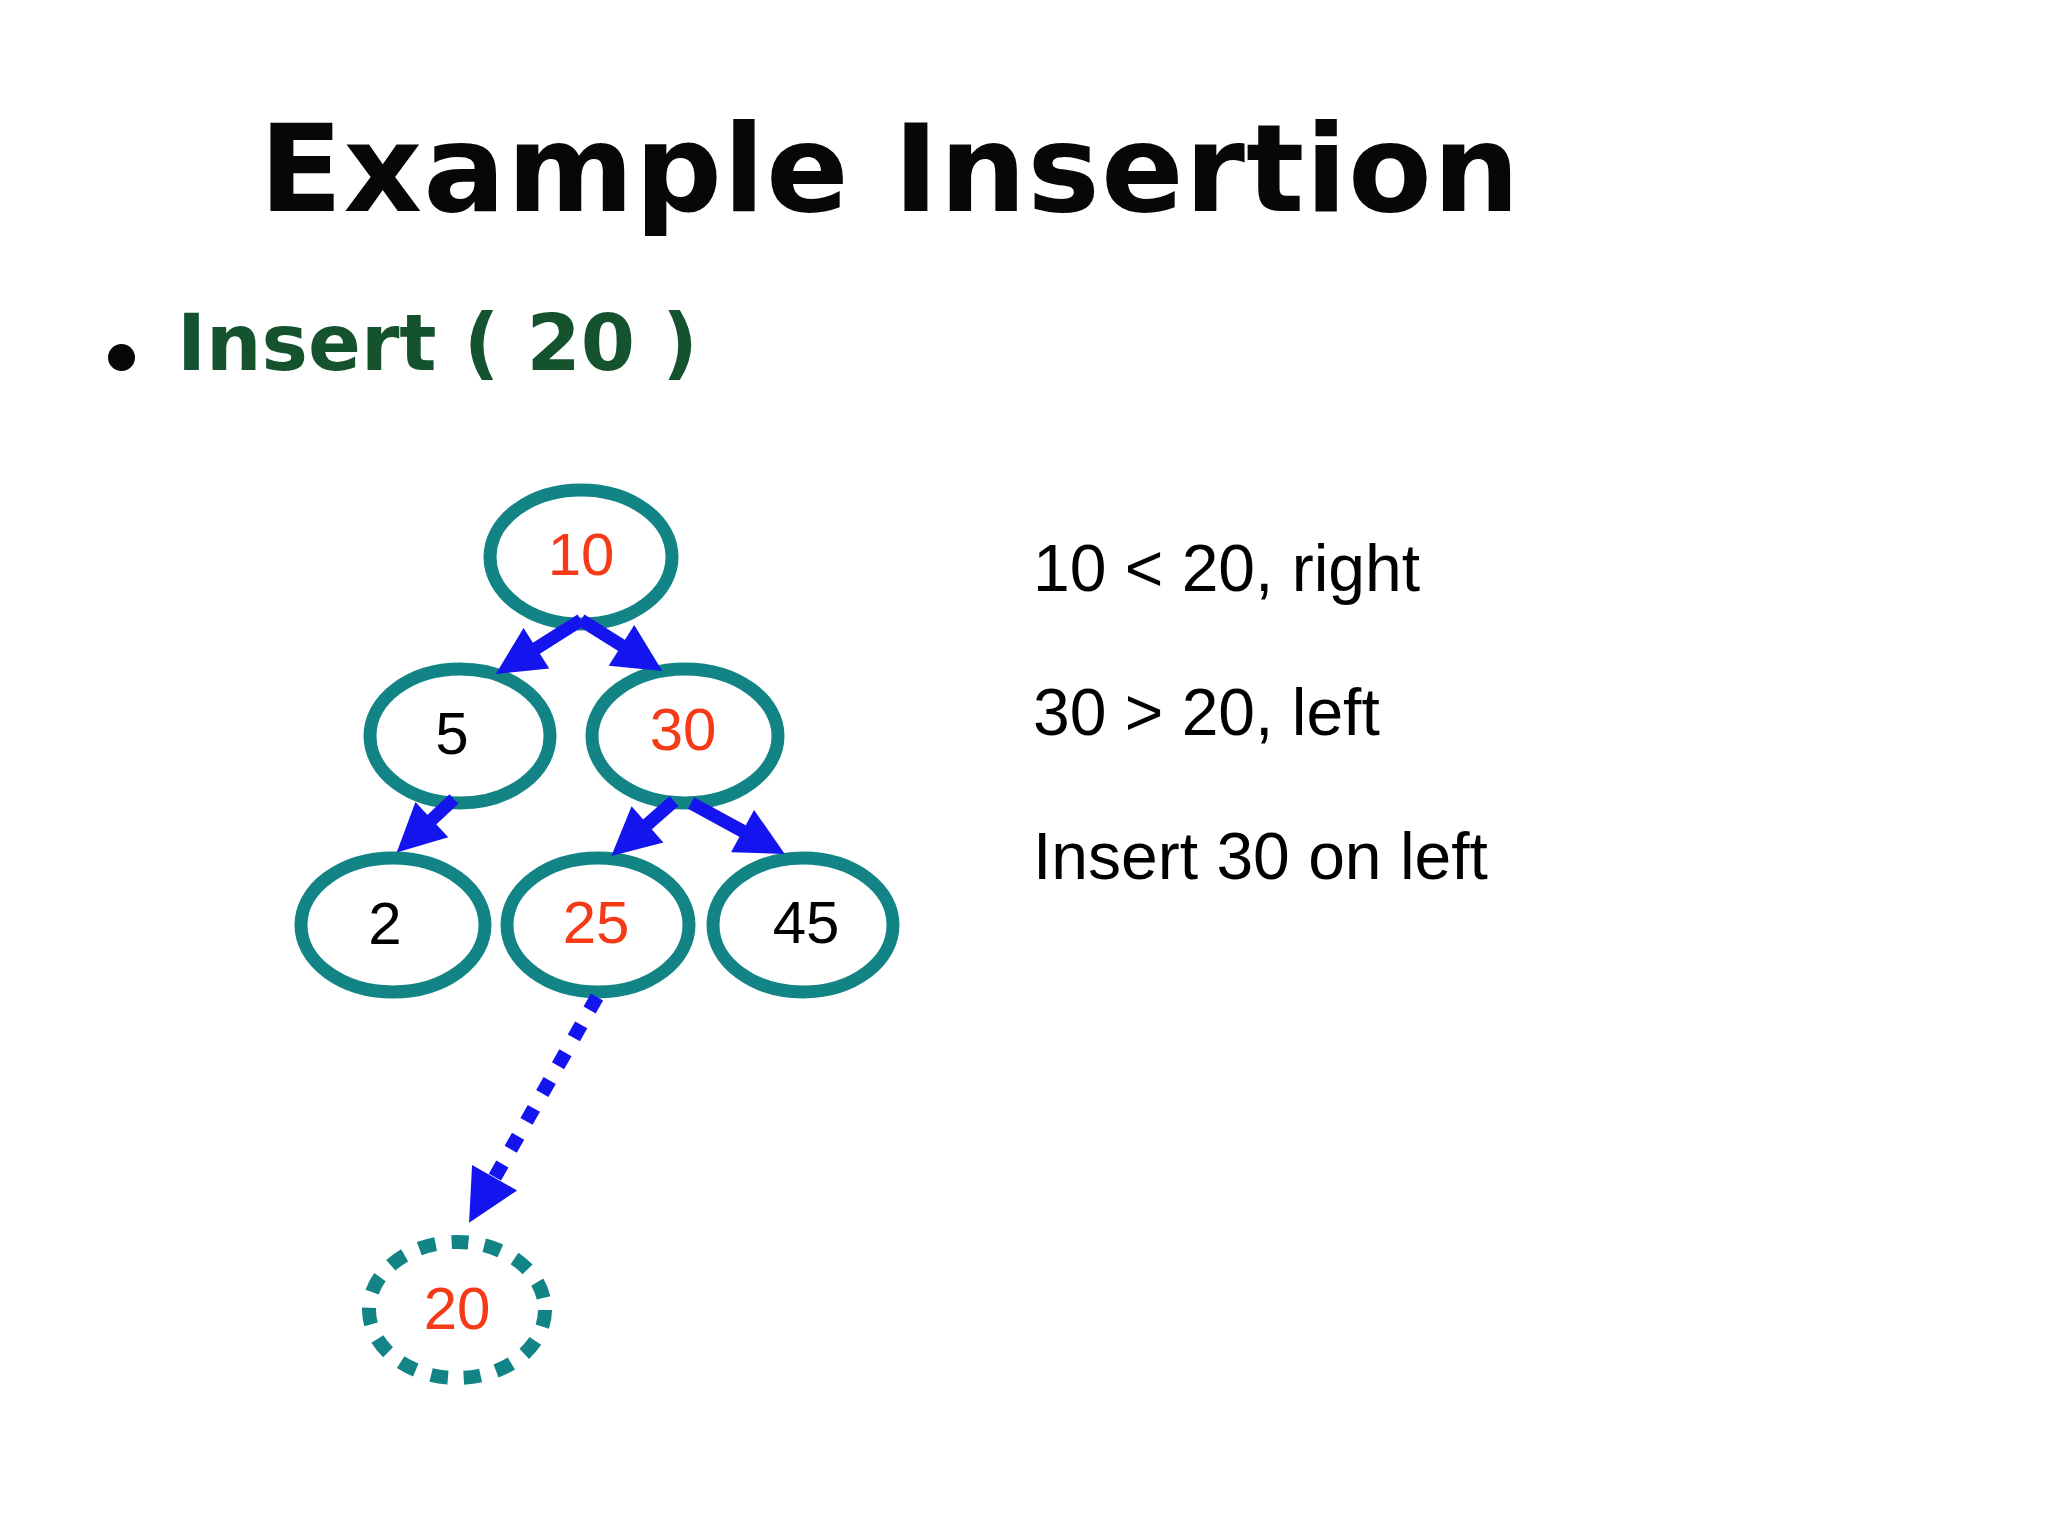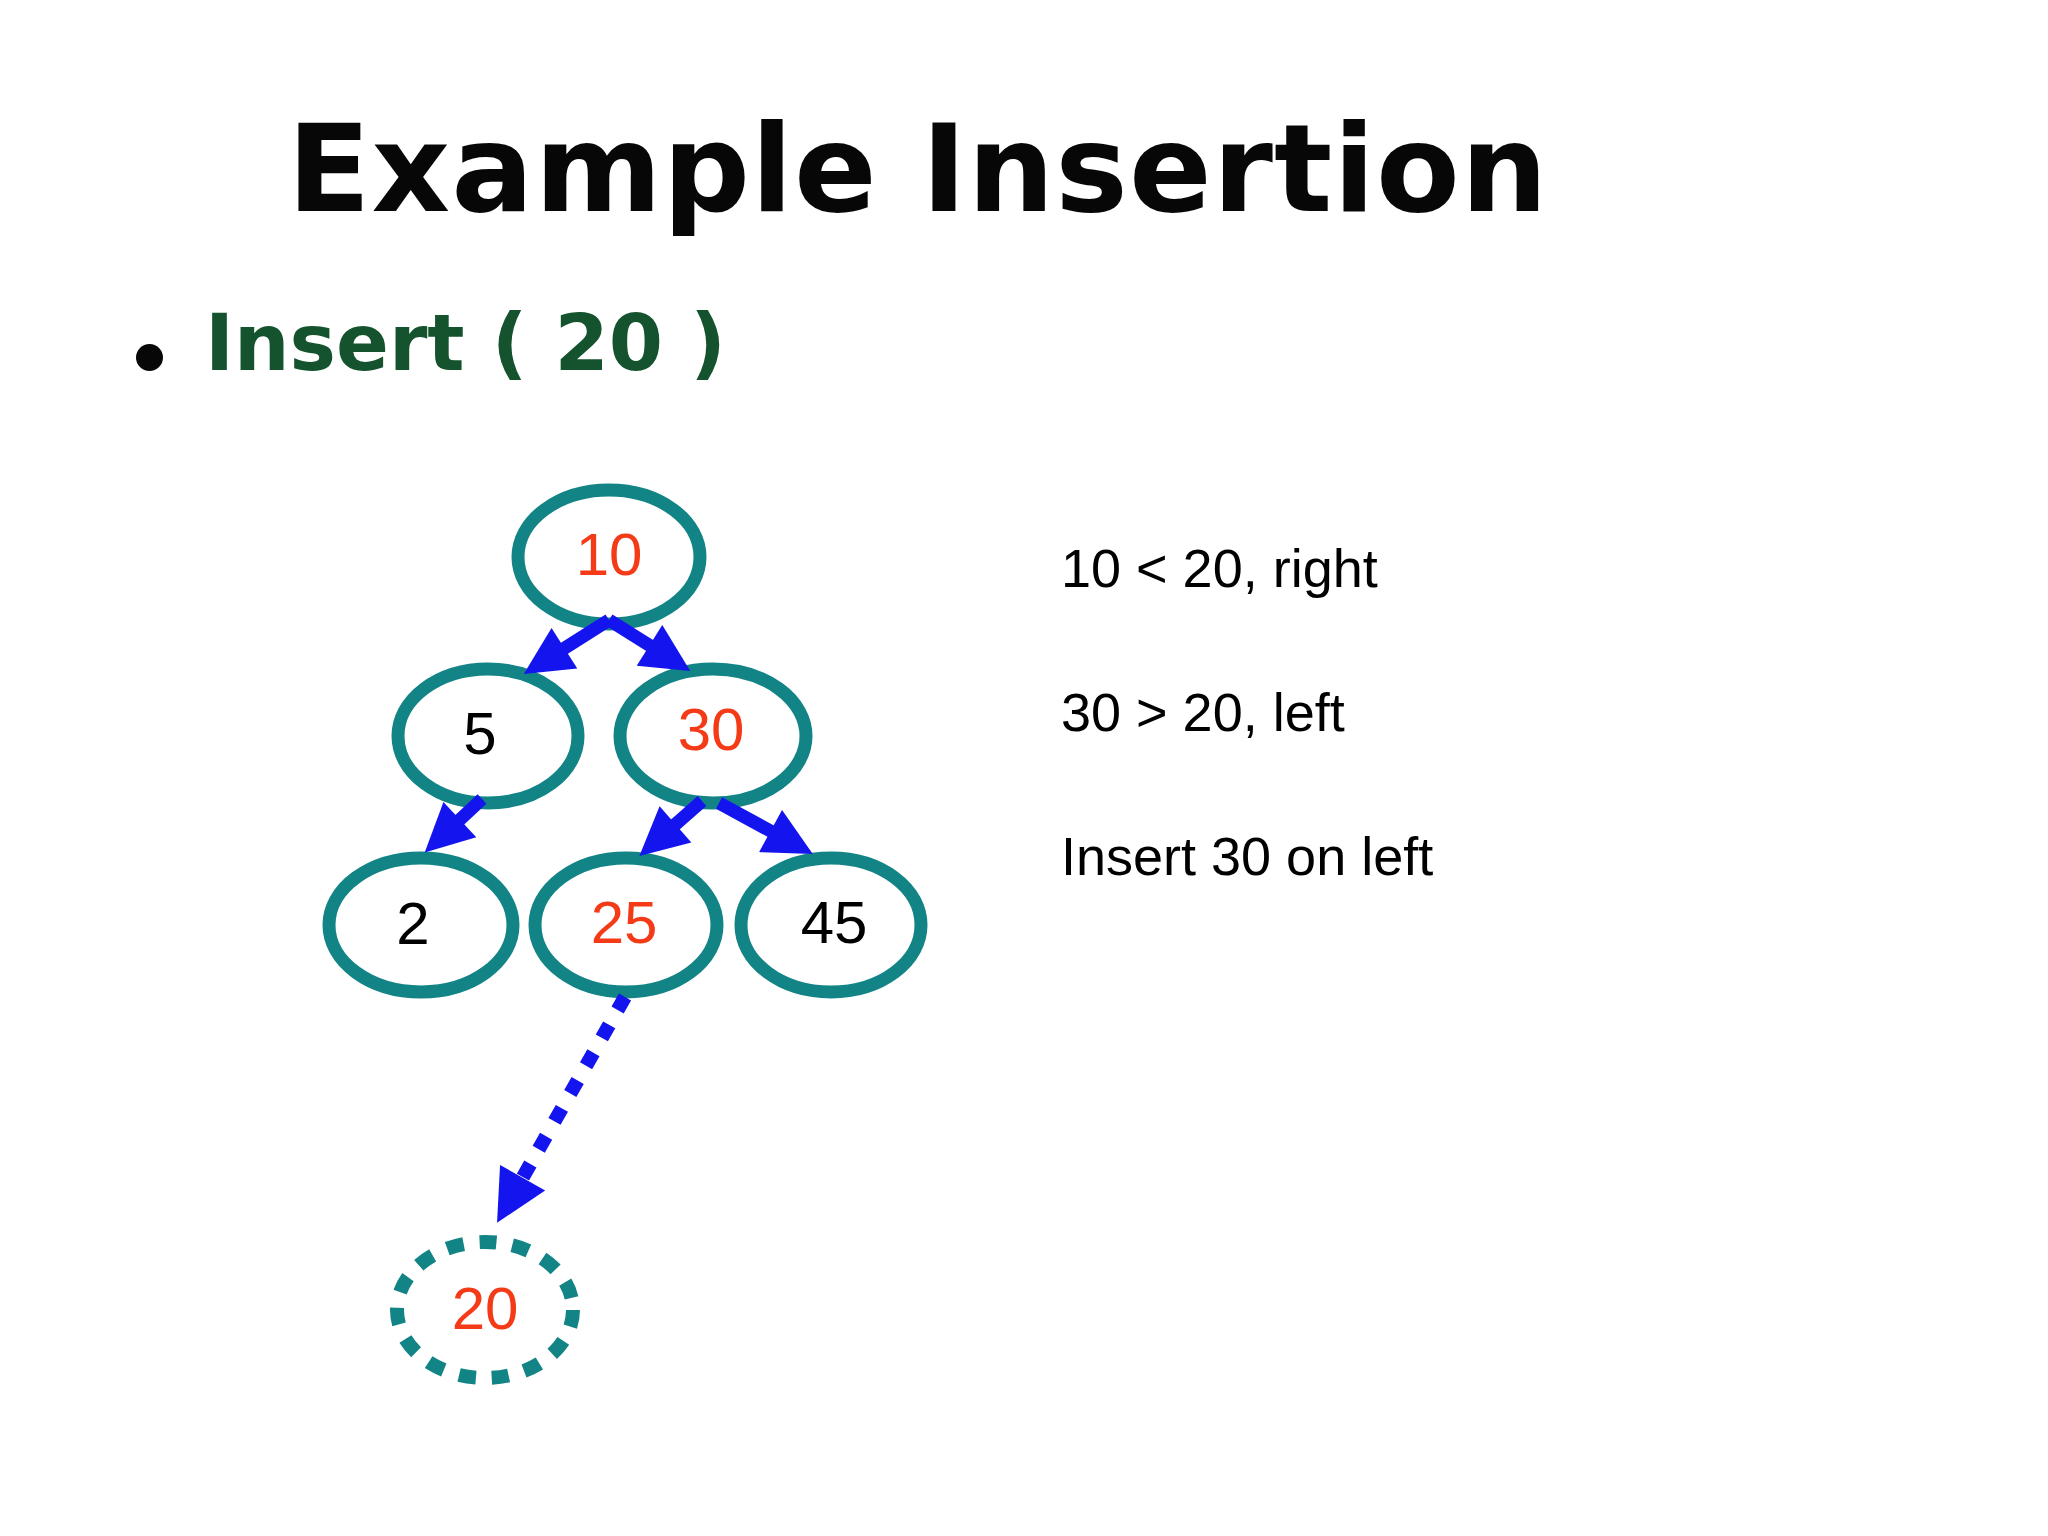--- a/index.html
+++ b/index.html
@@ -8,21 +8,20 @@
     background: #ffffff;
   }
   .slide {
     position: relative;
     width: 1780px;
     height: 1536px;
     background: #ffffff;
     overflow: hidden;
     font-family: "Liberation Sans", sans-serif;
     color: #000000;
-    margin-left: 28px;
   }
   .title {
     position: absolute;
     top: 98px;
     left: 0;
     width: 100%;
     margin: 0;
     text-align: center;
     font-family: "DejaVu Sans", sans-serif;
     font-size: 122px;
@@ -80,21 +79,21 @@
   }
   .edge.dashed {
     stroke-dasharray: 15 17;
     stroke-width: 14;
   }
   .annotations {
     position: absolute;
     left: 1033px;
     top: 496px;
     font-family: "Liberation Sans", sans-serif;
-    font-size: 54px;
+    font-size: 66px;
     line-height: 144px;
     color: #000000;
     white-space: nowrap;
   }
 </style>
 </head>
 <body>
 
 <div class="slide">
 

